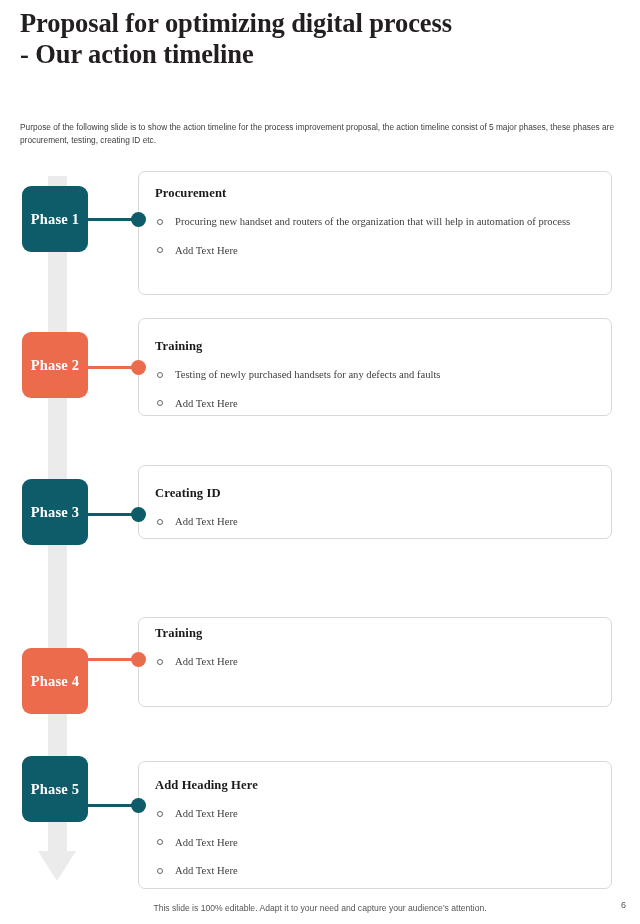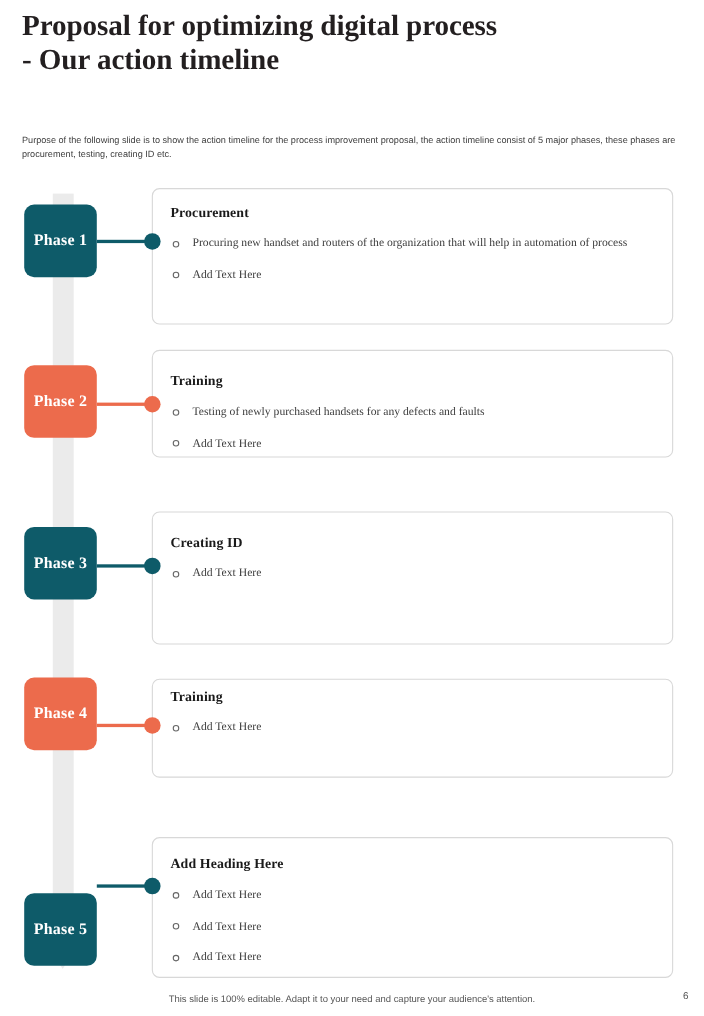--- a/index.html
+++ b/index.html
@@ -211,56 +211,56 @@
             <li><span class="marker"></span><span>Add Text Here</span></li>
           </ul>
         </div>
         <div class="connector orange" style="left: 88px; width: 57px; top: 365.5px;"></div>
         <div class="badge orange" style="top: 332px;">
           <span>Phase 2</span>
         </div>
         <div class="dot orange" style="left: 131px; top: 359.5px;"></div>
       </div>
       <div class="row">
-        <div class="card" style="top: 465px; height: 121px; padding-top: 20px;">
+        <div class="card" style="top: 465px; height: 74px; padding-top: 20px;">
           <div class="card-heading">Creating ID</div>
           <ul class="bullets">
             <li><span class="marker"></span><span>Add Text Here</span></li>
           </ul>
         </div>
         <div class="connector teal" style="left: 88px; width: 57px; top: 512.5px;"></div>
         <div class="badge teal" style="top: 479px;">
           <span>Phase 3</span>
         </div>
         <div class="dot teal" style="left: 131px; top: 506.5px;"></div>
       </div>
       <div class="row">
         <div class="card" style="top: 617px; height: 90px; padding-top: 8px;">
           <div class="card-heading">Training</div>
           <ul class="bullets">
             <li><span class="marker"></span><span>Add Text Here</span></li>
           </ul>
         </div>
         <div class="connector orange" style="left: 88px; width: 57px; top: 657.5px;"></div>
-        <div class="badge orange" style="top: 616px;">
+        <div class="badge orange" style="top: 648px;">
           <span>Phase 4</span>
         </div>
         <div class="dot orange" style="left: 131px; top: 651.5px;"></div>
       </div>
       <div class="row">
         <div class="card" style="top: 761px; height: 128px; padding-top: 16px;">
           <div class="card-heading">Add Heading Here</div>
           <ul class="bullets">
             <li><span class="marker"></span><span>Add Text Here</span></li>
             <li><span class="marker"></span><span>Add Text Here</span></li>
             <li><span class="marker"></span><span>Add Text Here</span></li>
           </ul>
         </div>
         <div class="connector teal" style="left: 88px; width: 57px; top: 803.5px;"></div>
-        <div class="badge teal" style="top: 812px; align-items: center;">
+        <div class="badge teal" style="top: 756px; align-items: center;">
           <span>Phase 5</span>
         </div>
         <div class="dot teal" style="left: 131px; top: 797.5px;"></div>
       </div>
     </div>
 
   <div class="footer-note">This slide is 100% editable. Adapt it to your need and capture your audience's attention.</div>
   <div class="page-number">6</div>
 
 </div>

